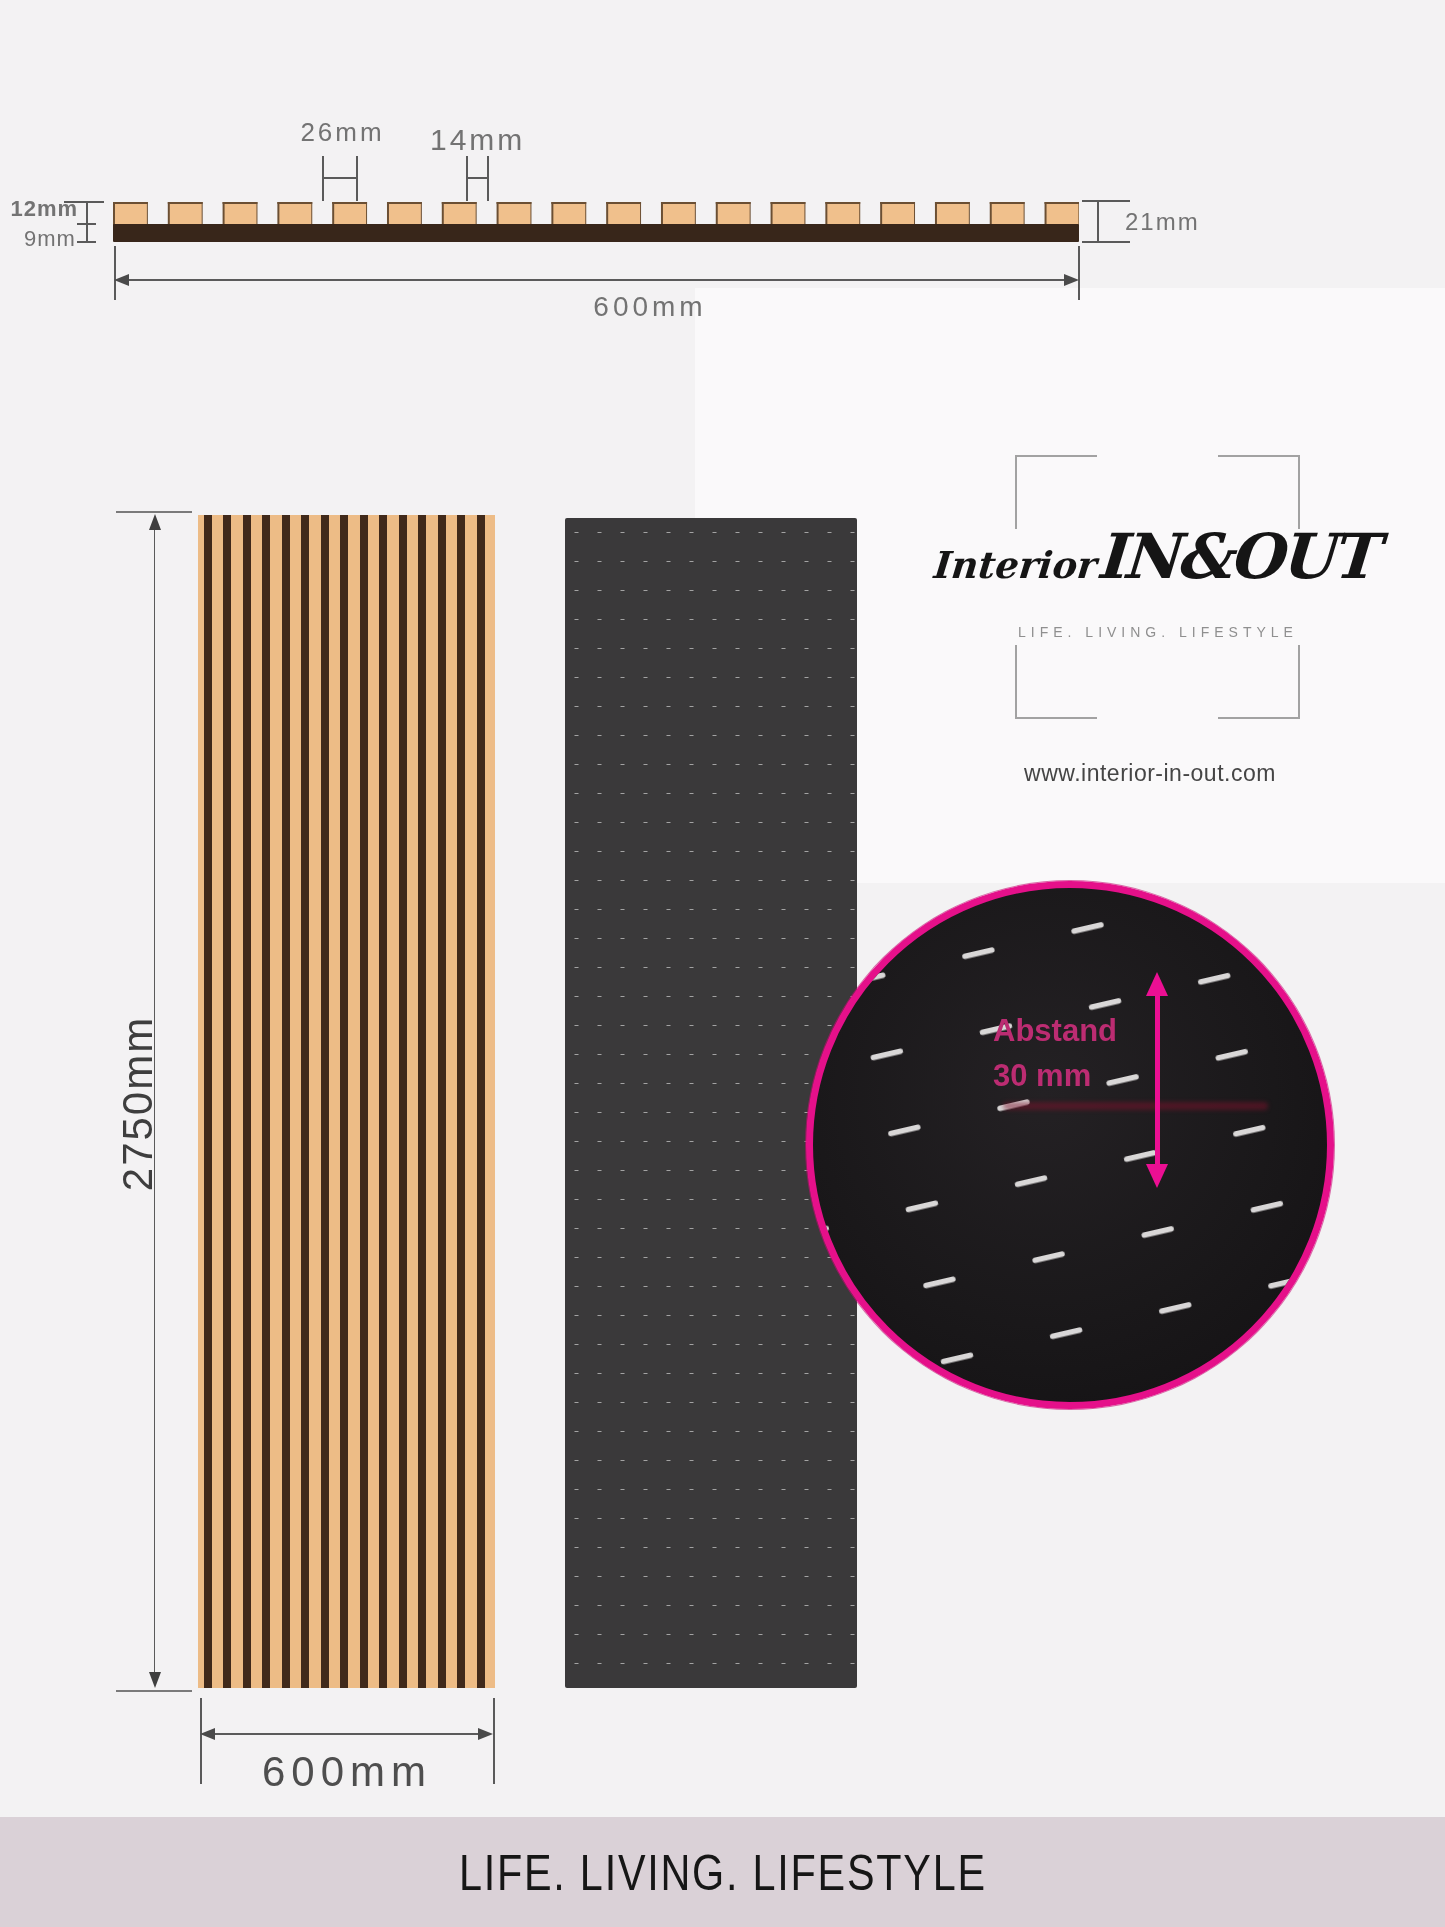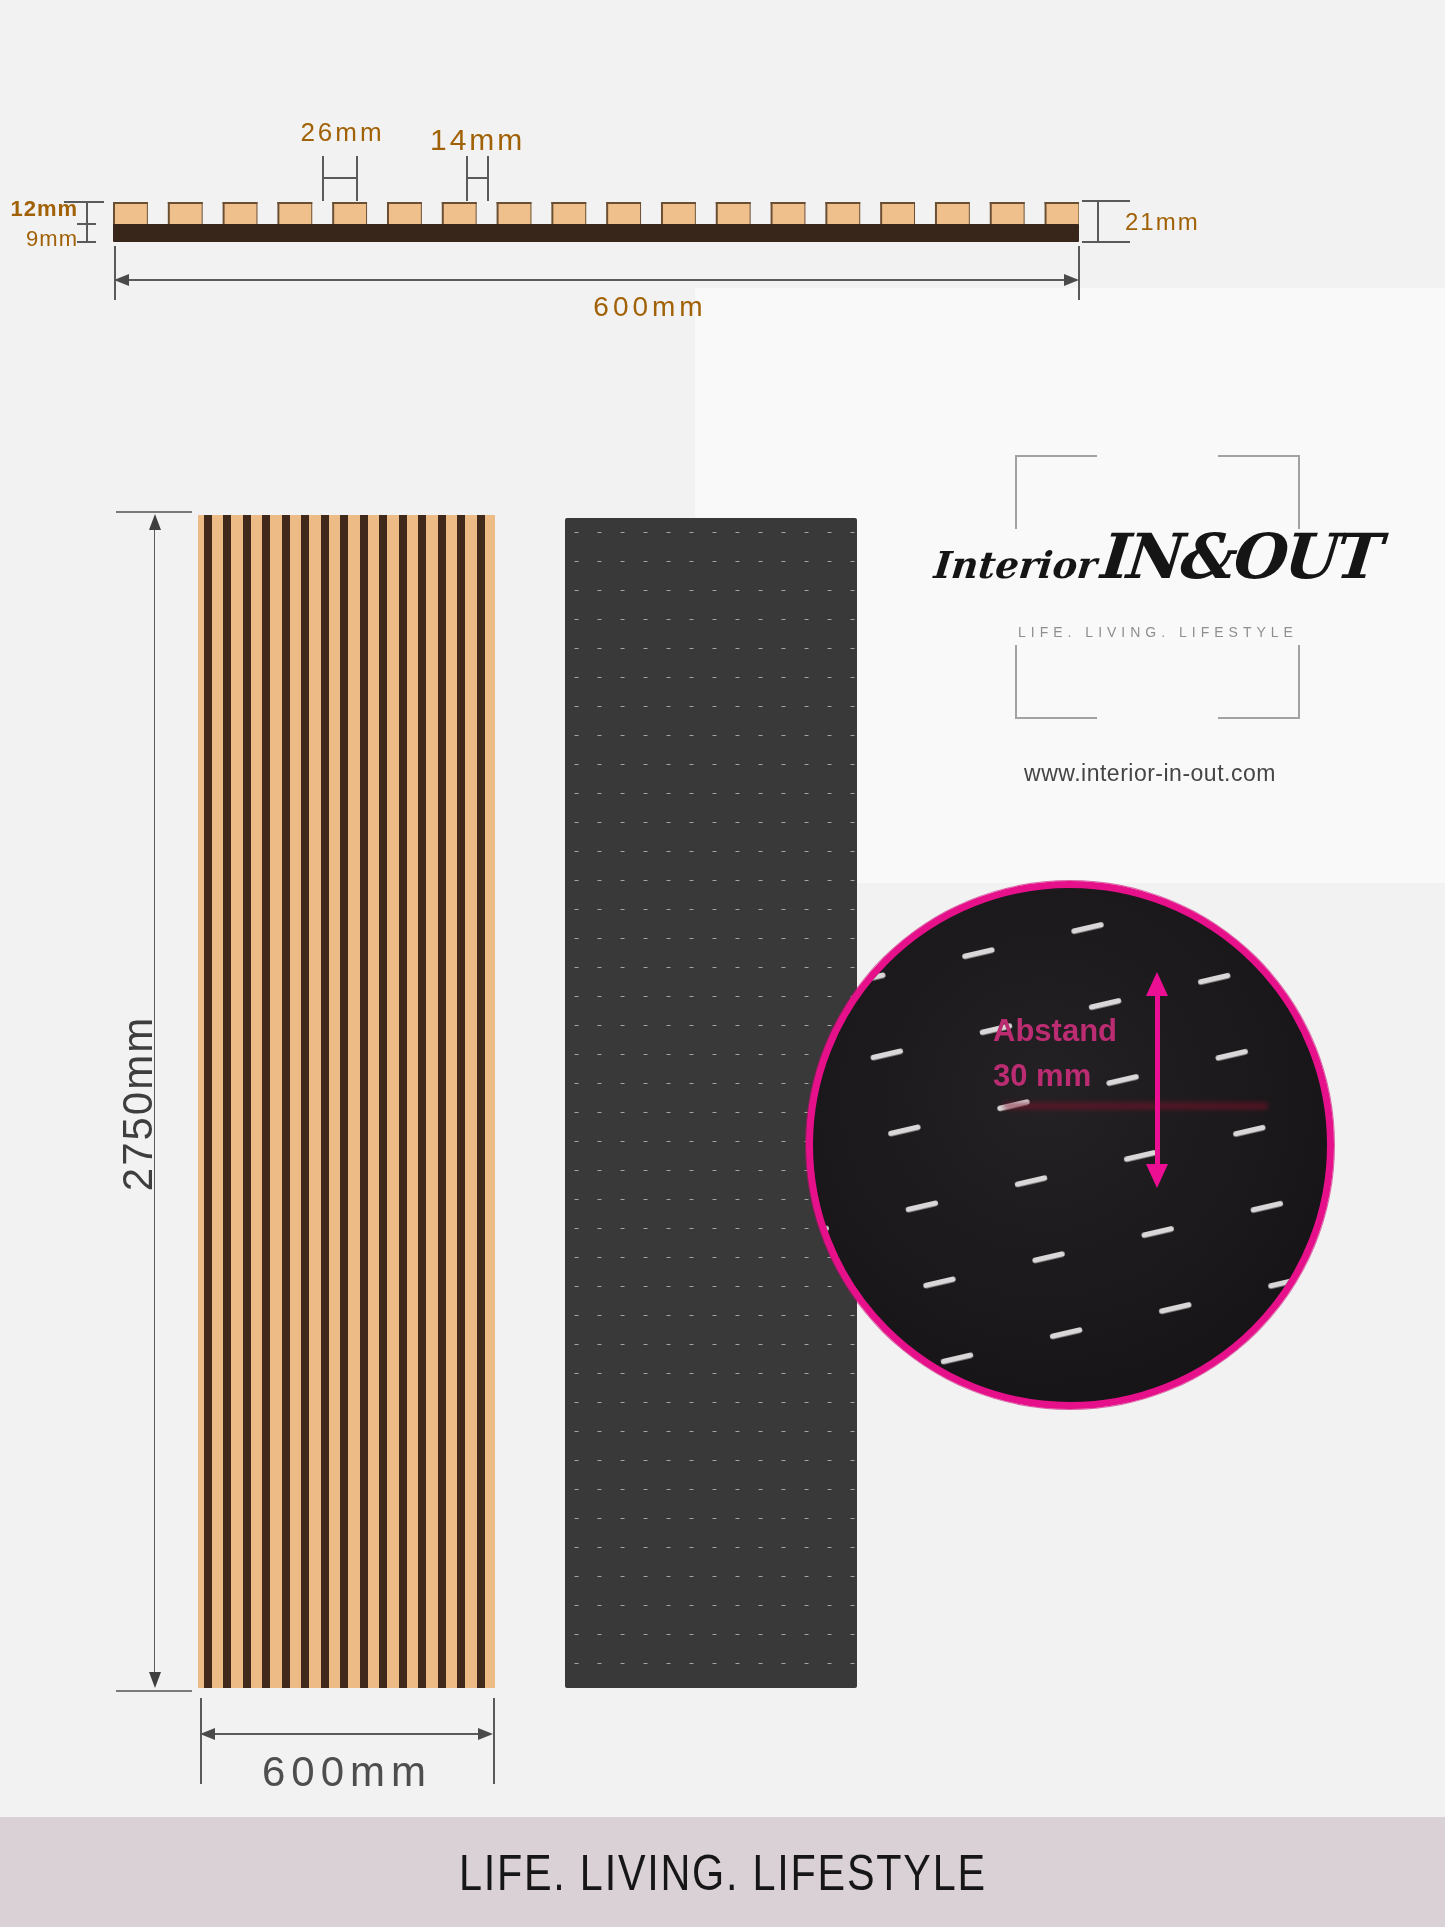--- a/index.html
+++ b/index.html
@@ -1,21 +1,21 @@
 <!DOCTYPE html>
 <html><head>
 <meta charset="utf-8">
 <style>
   html,body{margin:0;padding:0;}
   body{
     width:1445px;height:1927px;position:relative;overflow:hidden;
     background:#F3F2F3;font-family:"Liberation Sans",sans-serif;
   }
   .abs{position:absolute;}
-  .dimtext{color:#a16207;letter-spacing:3px;}
+  .dimtext{color:#737373;letter-spacing:3px;}
   
   .cs-base{left:113px;top:224px;width:966px;height:18px;background:#38261A;border-radius:1px;}
   .cs-slats{
     left:113px;top:202px;width:966px;height:23px;
     background-image:
       linear-gradient(90deg,#6B4F33 0 35px,rgba(0,0,0,0) 35px),
       linear-gradient(90deg,#6B4F33 0 1.5px,#F0C08C 1.5px 33.5px,#6B4F33 33.5px 35px,rgba(0,0,0,0) 35px);
     background-size:54.8px 1.5px,54.8px 100%;
     background-repeat:repeat-x,repeat-x;
   }
@@ -78,21 +78,21 @@
   <div class="abs vline" style="left:466px;top:156px;height:45px;"></div>
   <div class="abs vline" style="left:487px;top:156px;height:45px;"></div>
   <div class="abs hline" style="left:466px;top:177px;width:22px;"></div>
   <div class="abs dimtext" style="left:430px;top:123px;width:95px;text-align:center;font-size:30px;">14mm</div>
 
   <div class="abs hline" style="left:64px;top:201px;width:40px;"></div>
   <div class="abs hline" style="left:77px;top:223px;width:19px;"></div>
   <div class="abs hline" style="left:77px;top:241px;width:19px;"></div>
   <div class="abs vline" style="left:86px;top:201px;height:41px;"></div>
   <div class="abs dimtext" style="left:8px;top:196px;width:70px;text-align:right;font-size:22px;letter-spacing:1px;font-weight:bold;">12mm</div>
-  <div class="abs dimtext" style="left:8px;top:226px;width:70px;text-align:right;font-size:22px;letter-spacing:1px;">9mm</div>
+  <div class="abs dimtext" style="left:24px;top:226px;width:70px;font-size:22px;letter-spacing:1px;">9mm</div>
 
   <div class="abs hline" style="left:1082px;top:200px;width:48px;"></div>
   <div class="abs hline" style="left:1082px;top:241px;width:48px;"></div>
   <div class="abs vline" style="left:1097px;top:200px;height:43px;"></div>
   <div class="abs dimtext" style="left:1125px;top:208px;width:100px;font-size:24px;letter-spacing:2px;">21mm</div>
 
   <div class="abs vline" style="left:114px;top:246px;height:54px;"></div>
   <div class="abs vline" style="left:1078px;top:246px;height:54px;"></div>
   <div class="abs hline" style="left:122px;top:279px;width:952px;"></div>
   <div class="abs arrowL" style="left:114px;top:274px;"></div>

